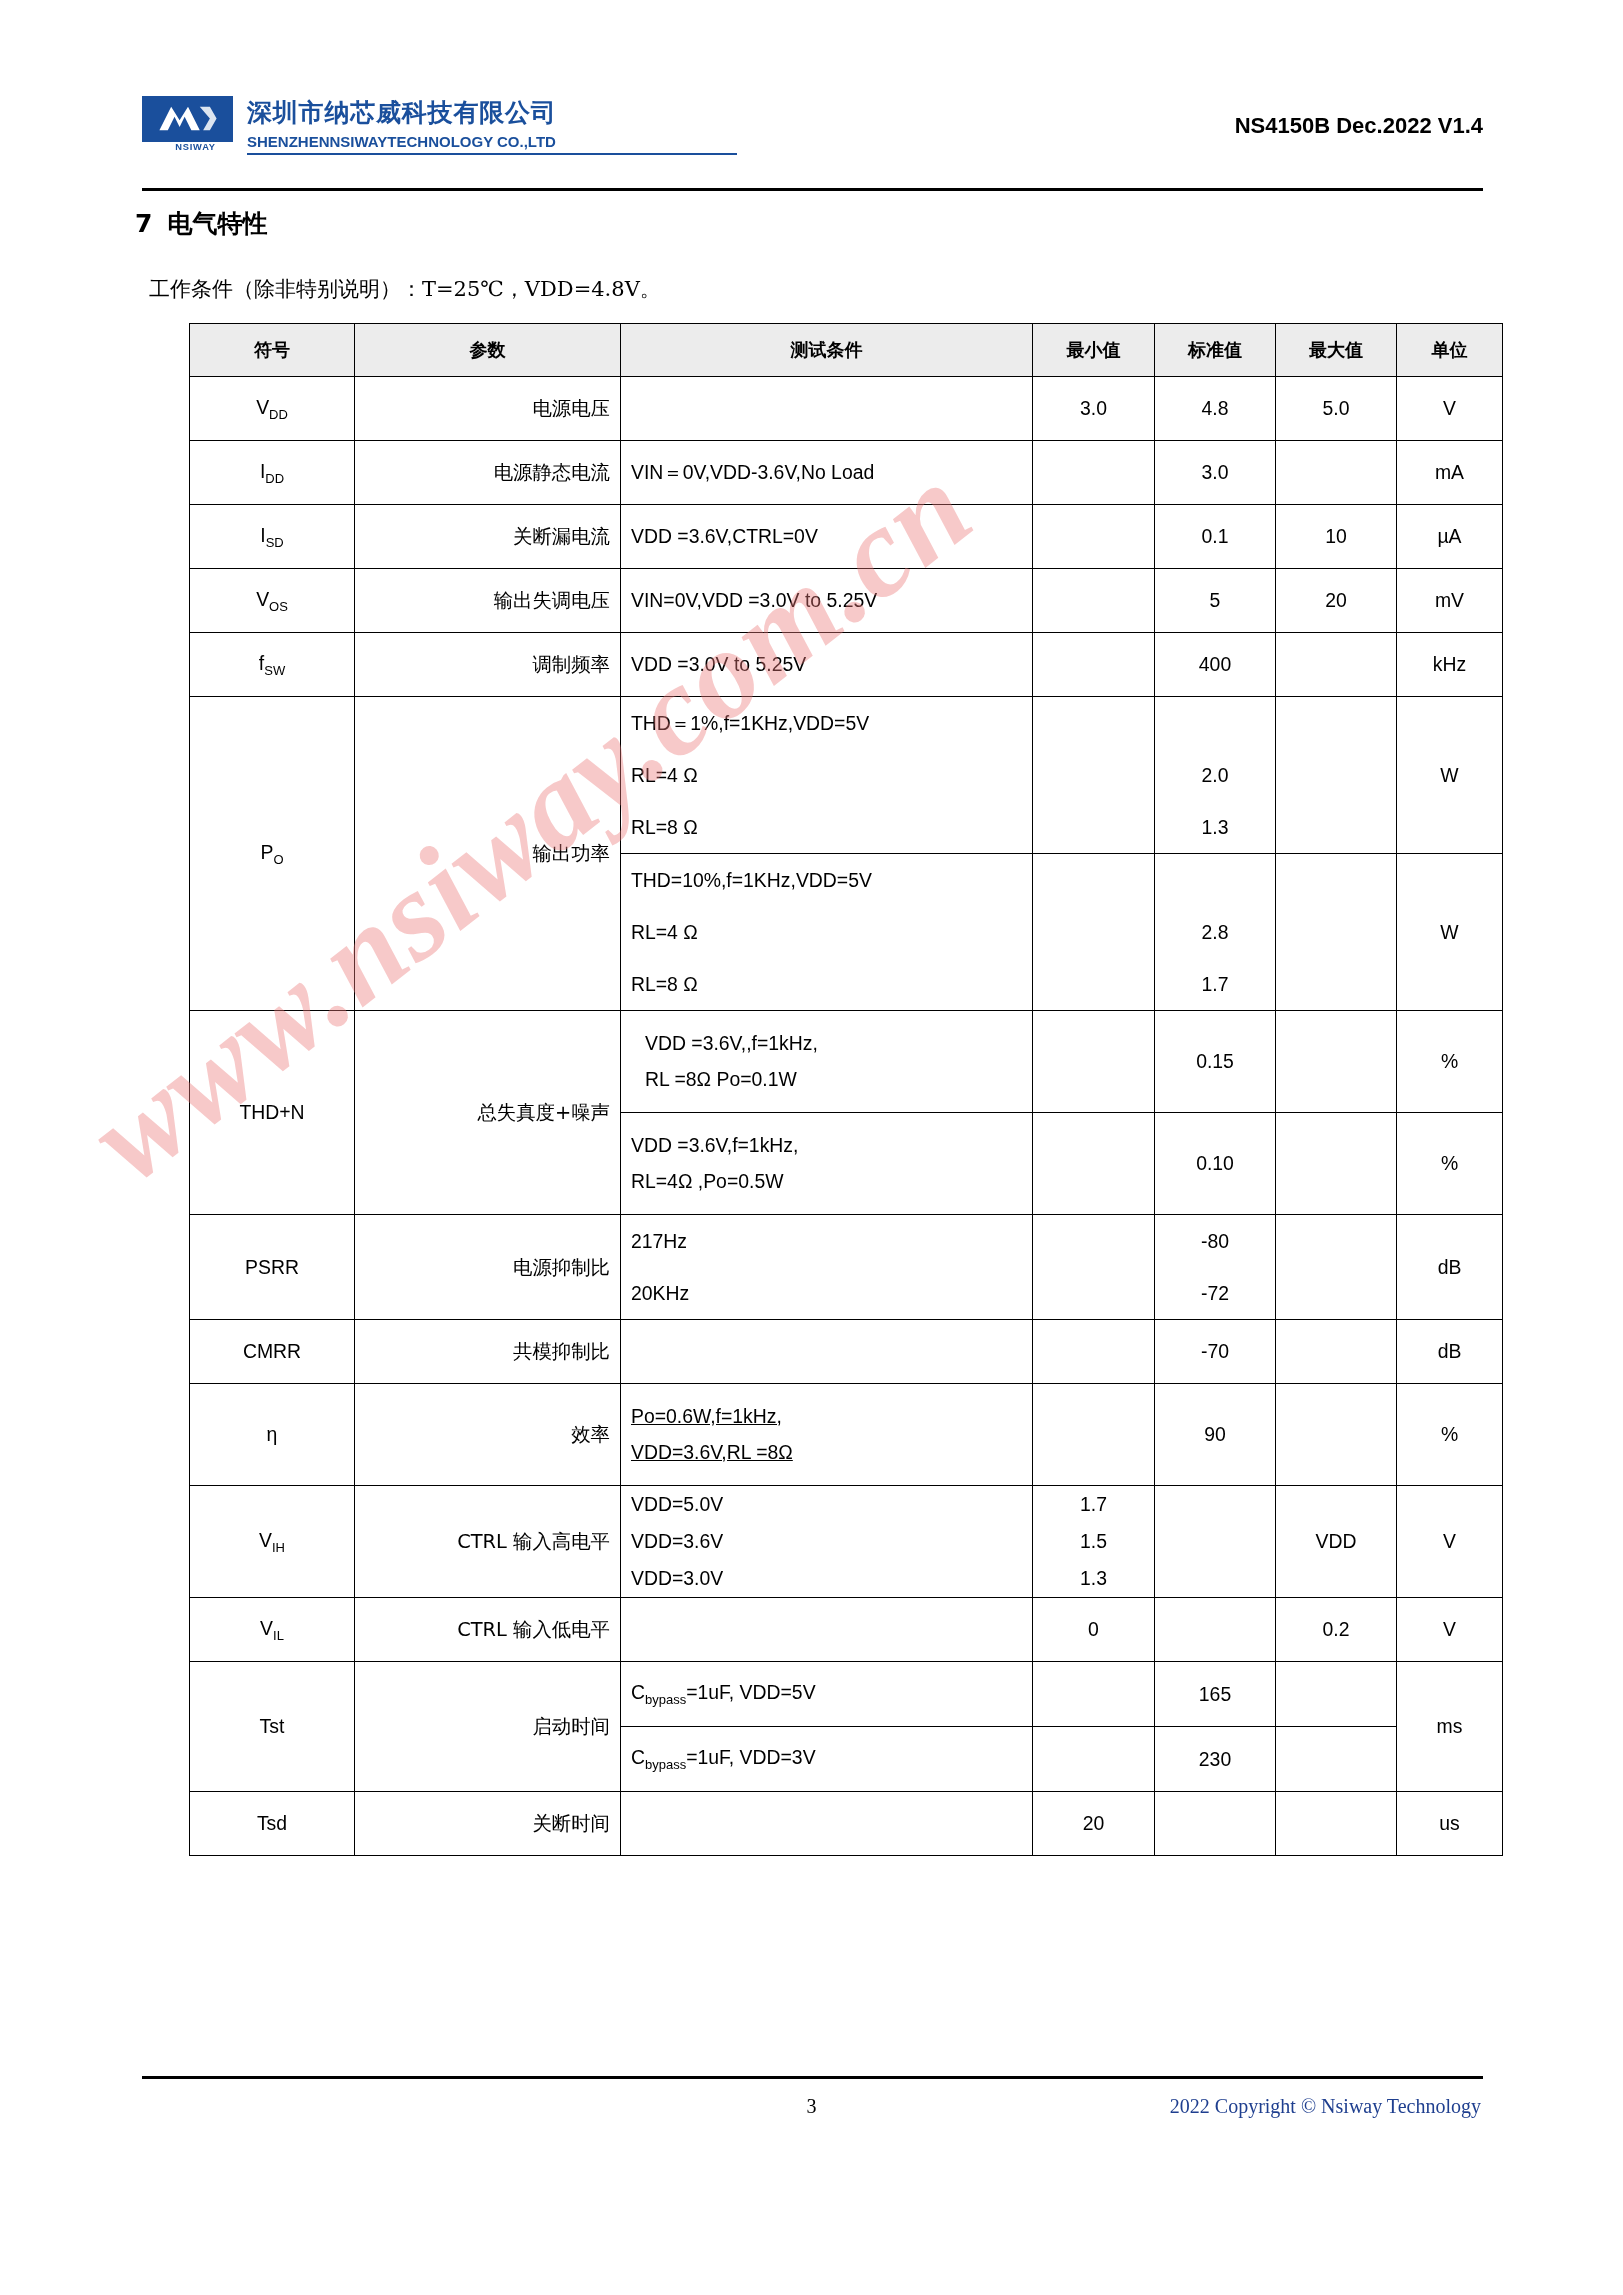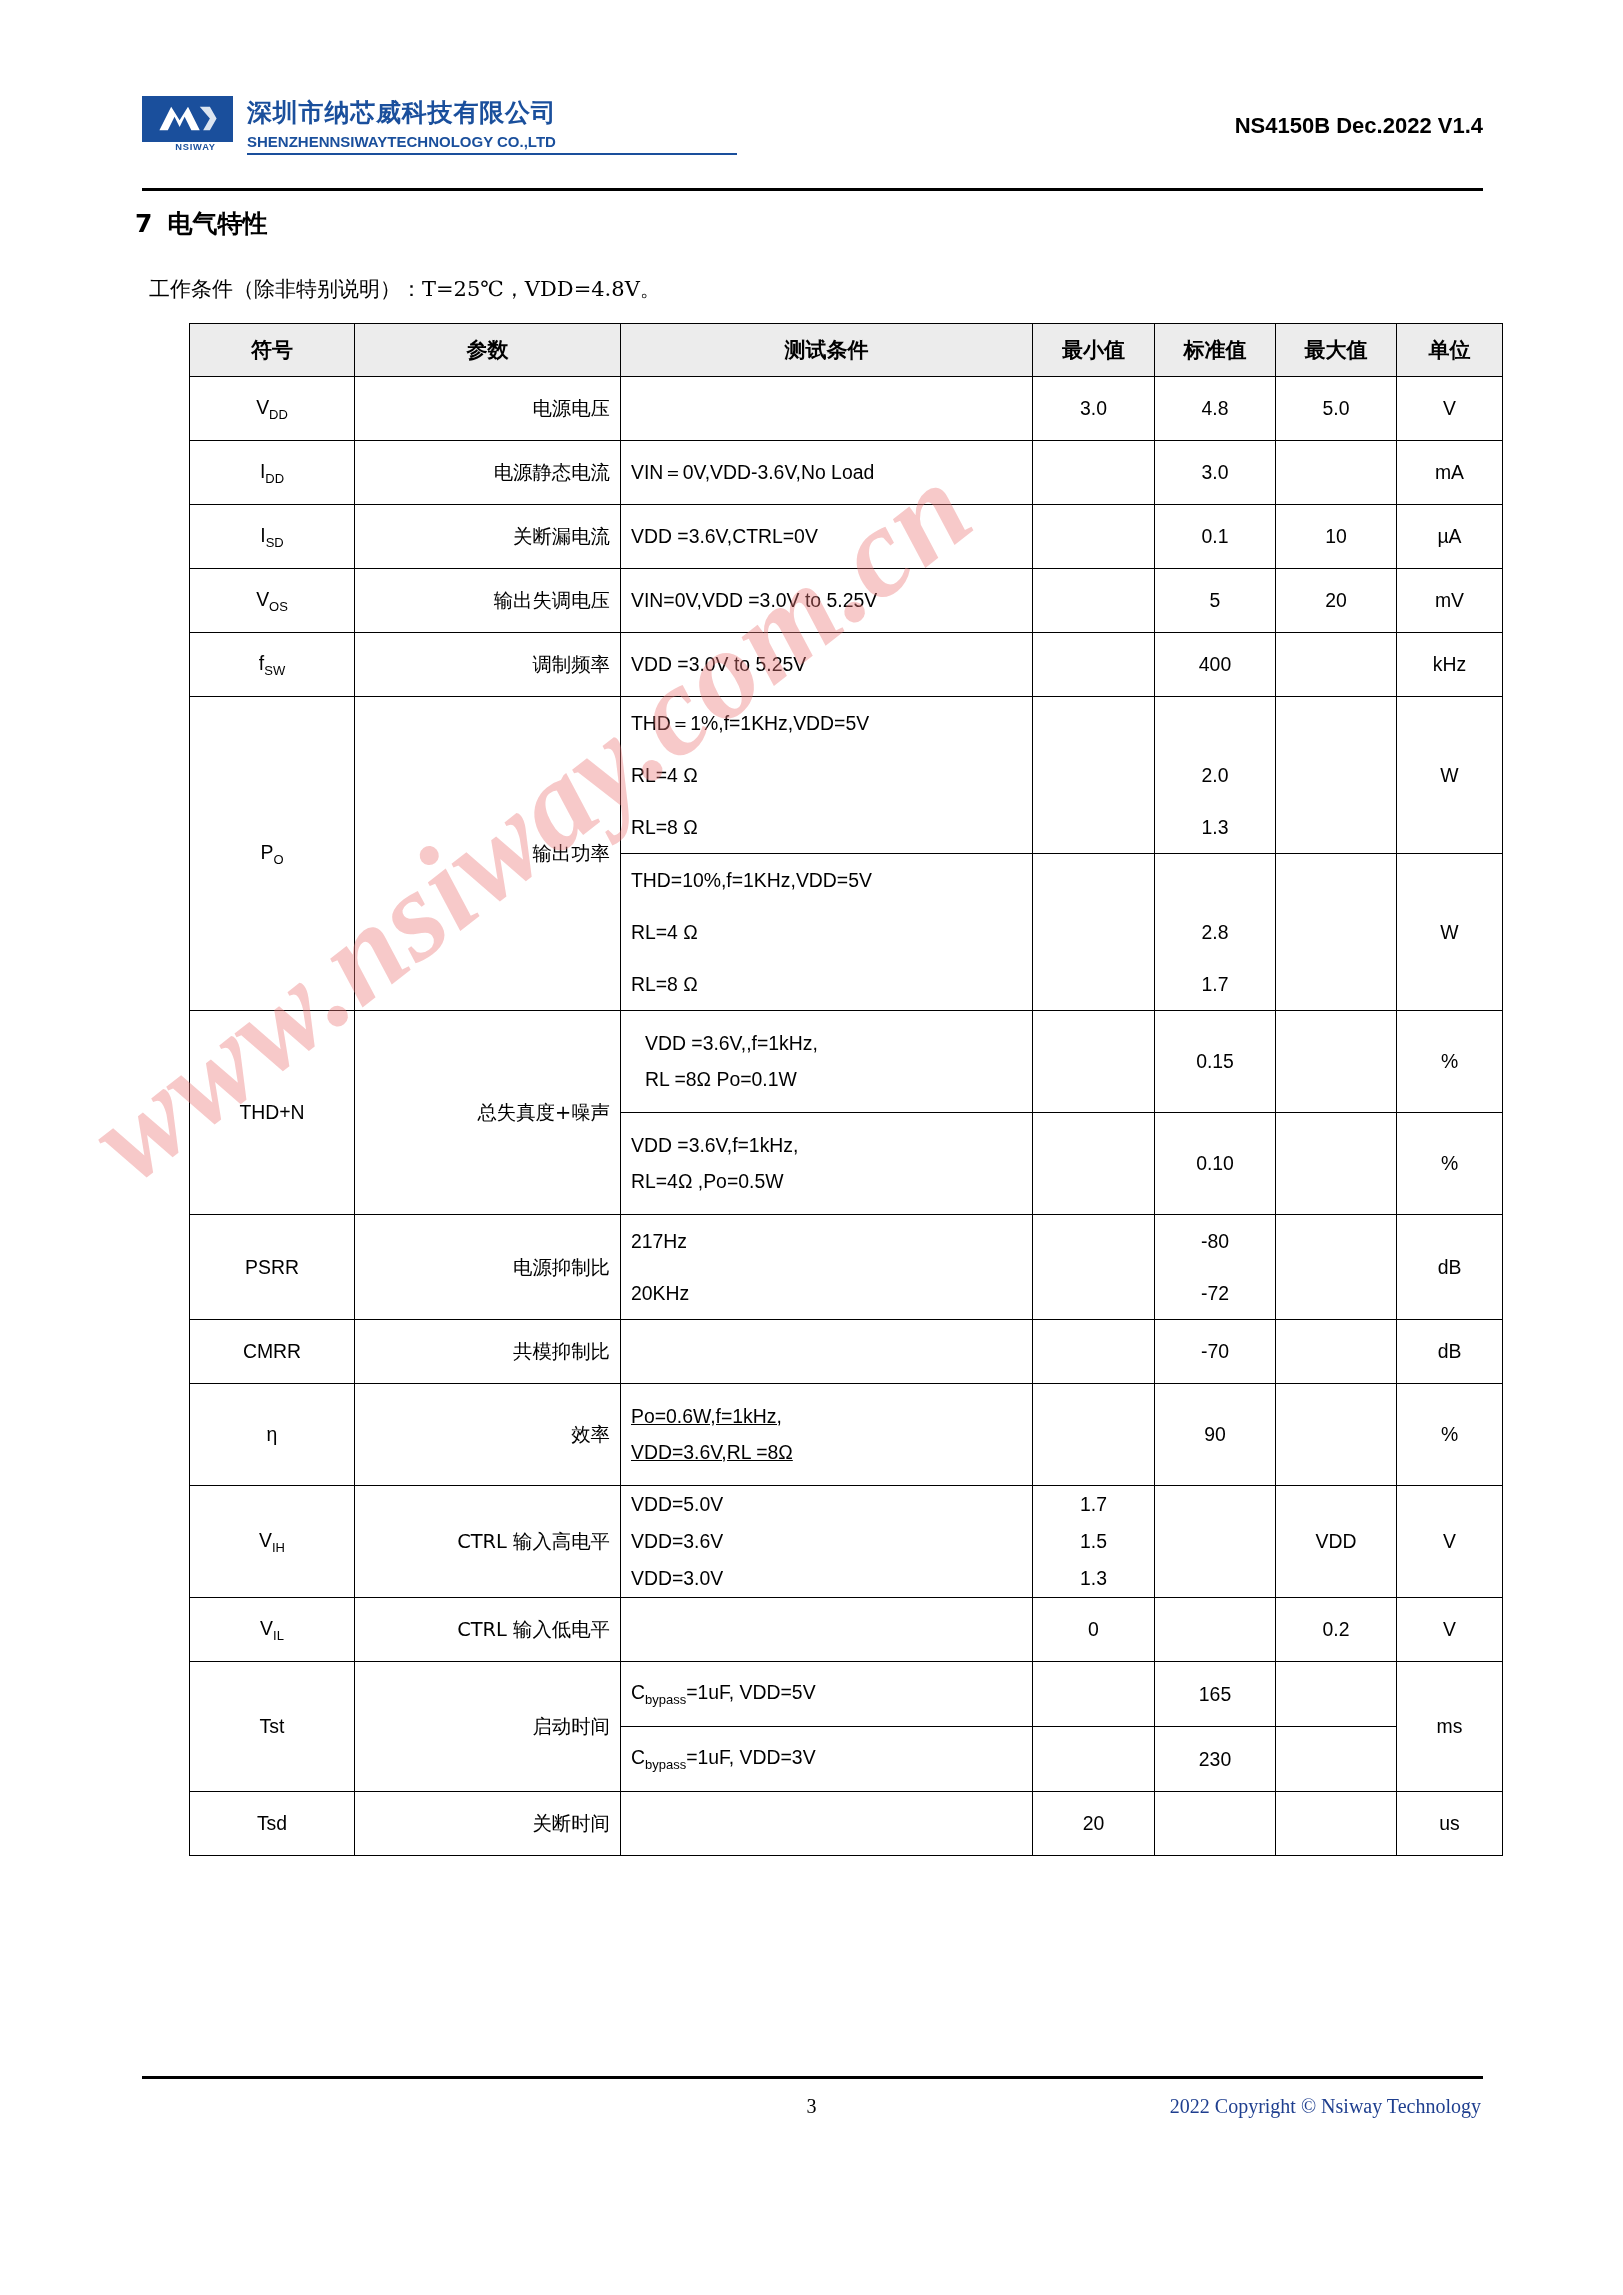--- a/index.html
+++ b/index.html
@@ -107,21 +107,21 @@
     color:#000;
     vertical-align:middle;
     background:transparent;
   }
   table.spec th {
     background:#ececec;
     font-family:"DejaVu Sans", sans-serif;
     font-weight:bold;
     text-align:center;
     height:52px;
-    font-size:21px;
+    font-size:18px;
   }
   .c-sym   { width:144px; text-align:center; font-family:"Liberation Sans", sans-serif; font-size:22px;}
   .c-par   { width:245px; text-align:right;  font-family:"DejaVu Sans", sans-serif; font-size:21px; padding-left:18.6px;}
   .c-cond  { width:391px; text-align:left;  font-size:19.4px; padding-left:15px;}
   .c-min   { width:101px; text-align:center;}
   .c-typ   { width:100px; text-align:center;}
   .c-max   { width:100px; text-align:center;}
   .c-unit  { width:85px; text-align:center;}
   .row-h   { height:64px; }
   .sub     { font-size:13px; vertical-align:sub; }

